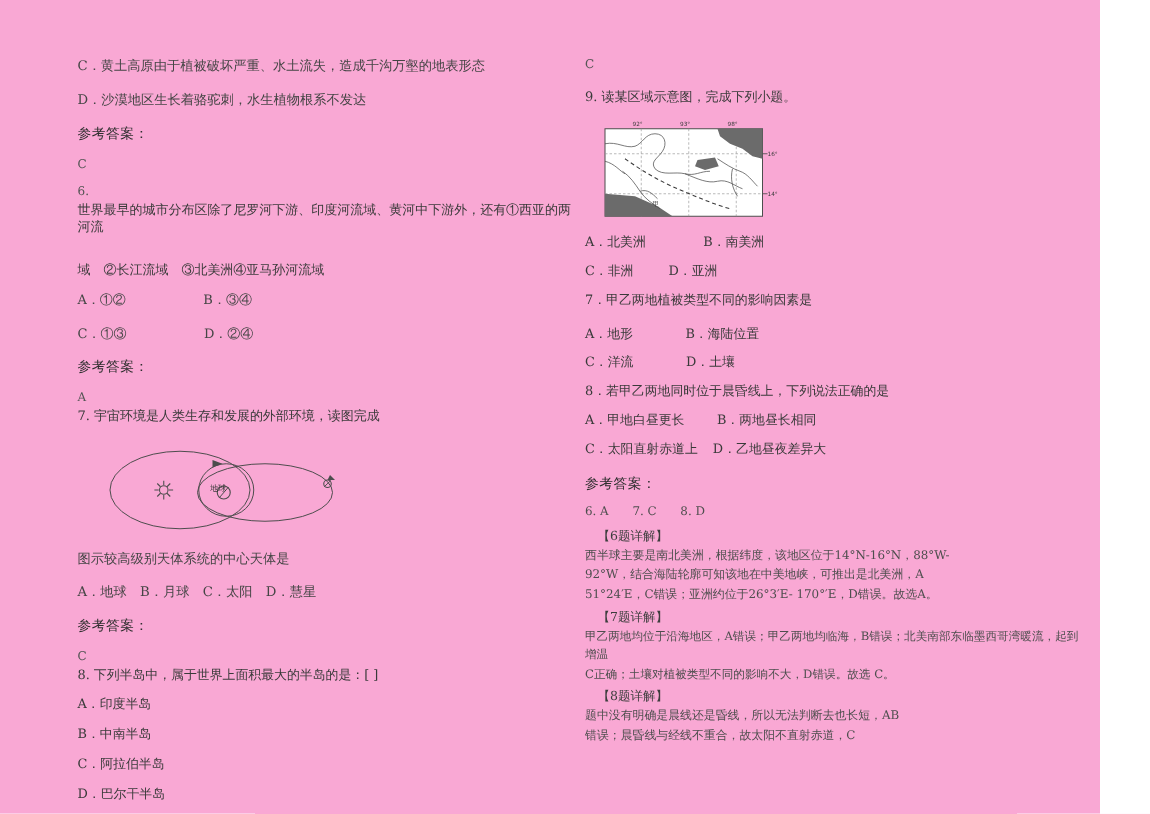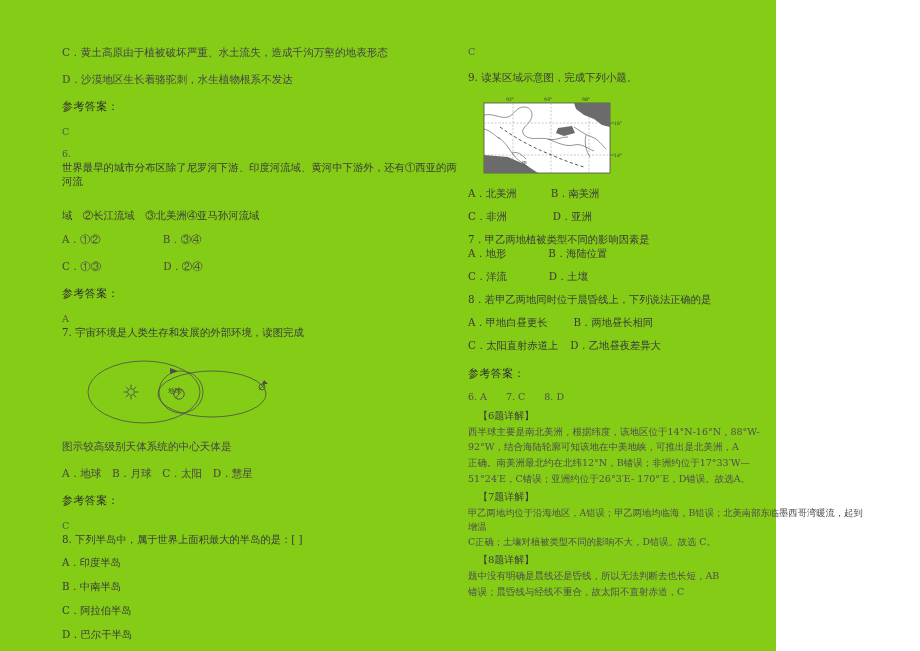--- a/index.html
+++ b/index.html
@@ -13,23 +13,23 @@
     position: relative;
     overflow: hidden;
     font-family: "DejaVu Serif", "Liberation Serif", serif;
     color: #3a3a3a;
     -webkit-font-smoothing: antialiased;
   }
 
   .page {
     position: absolute;
     left: 0; top: 0;
-    width: 776px;
+    width: 880px;
     height: 651px;
-    background: #84cc16;
+    background: #f9a8d4;
   }
 
   .col {
     position: absolute;
     top: 46px;
     width: 400px;
   }
   .col-left  { left: 62px; }
   .col-right { left: 468px; }
   .q {                       
@@ -240,27 +240,27 @@
         </g>
 
         <g stroke="#4d4d4d" stroke-width="0.7">
           <line x1="132" y1="30" x2="136" y2="30"></line>
           <line x1="132" y1="62" x2="136" y2="62"></line>
         </g>
       </svg>
     </div>
 
     <div class="opt-compact" style="margin-bottom:9px">
-      <span class="g">A．北美洲</span><span class="g" style="margin-left:34px">B．南美洲</span>
-    </div>
-    <div class="opt-compact" style="margin-bottom:9px">
-      <span class="g">C．非洲</span><span class="g" style="margin-left:46px">D．亚洲</span>
-    </div>
-
-    <div class="opt-compact" style="margin-bottom:0">7．甲乙两地植被类型不同的影响因素是</div>
+      <span class="g">A．北美洲</span><span class="g" style="margin-left:46px">B．南美洲</span>
+    </div>
+    <div class="opt-compact" style="margin-bottom:9px">
+      <span class="g">C．非洲</span><span class="g" style="margin-left:28px">D．亚洲</span>
+    </div>
+
+    <div class="opt-compact" style="margin-bottom:13px">7．甲乙两地植被类型不同的影响因素是</div>
     <div class="opt-compact" style="margin-bottom:9px">
       <span class="g">A．地形</span><span class="g" style="margin-left:42px">B．海陆位置</span>
     </div>
     <div class="opt-compact" style="margin-bottom:9px">
       <span class="g">C．洋流</span><span class="g" style="margin-left:42px">D．土壤</span>
     </div>
 
     <div class="opt-compact" style="margin-bottom:9px">8．若甲乙两地同时位于晨昏线上，下列说法正确的是</div>
     <div class="opt-compact" style="margin-bottom:9px">
       <span class="g">A．甲地白昼更长</span><span class="g" style="margin-left:26px">B．两地昼长相同</span>
@@ -268,21 +268,20 @@
     <div class="opt-compact" style="margin-bottom:13px">
       <span class="g">C．太阳直射赤道上</span><span class="g" style="margin-left:12px">D．乙地昼夜差异大</span>
     </div>
 
     <div class="ans-head" style="margin-bottom:9px">参考答案：</div>
     <div class="sm" style="margin-bottom:4px">6. A　　7. C　　8. D</div>
 
     <div class="bracket-head">【6题详解】</div>
     <div class="sm">西半球主要是南北美洲，根据纬度，该地区位于14°N-16°N，88°W-</div>
     <div class="sm">92°W，结合海陆轮廓可知该地在中美地峡，可推出是北美洲，A</div>
-    <div class="sm">正确。南美洲最北约在北纬12°N，B错误；非洲约位于17°33′W—</div>
     <div class="sm" style="margin-bottom:3px">51°24′E，C错误；亚洲约位于26°3′E- 170°′E，D错误。故选A。</div>
 
     <div class="bracket-head">【7题详解】</div>
     <div class="sm wide">甲乙两地均位于沿海地区，A错误；甲乙两地均临海，B错误；北美南部东临墨西哥湾暖流，起到增温</div>
     <div class="sm wide" style="margin-bottom:3px">C正确；土壤对植被类型不同的影响不大，D错误。故选 C。</div>
 
     <div class="bracket-head">【8题详解】</div>
     <div class="sm">题中没有明确是晨线还是昏线，所以无法判断去也长短，AB</div>
     <div class="sm">错误；晨昏线与经线不重合，故太阳不直射赤道，C</div>
 

